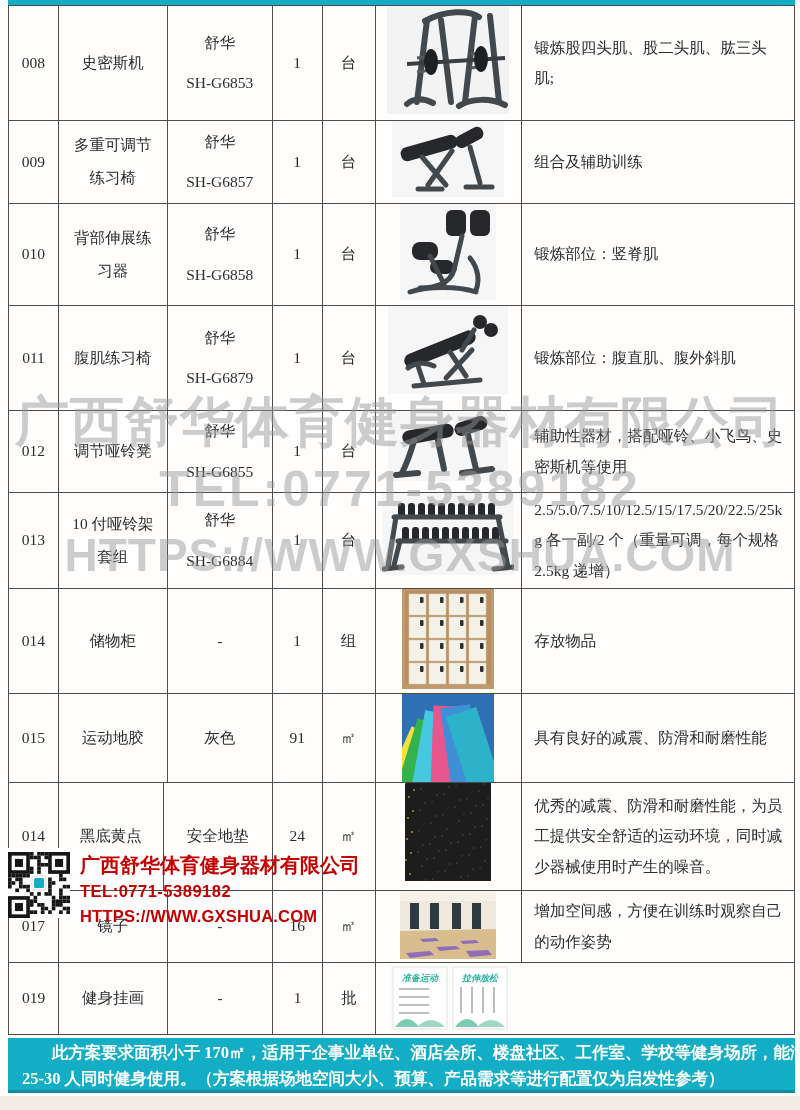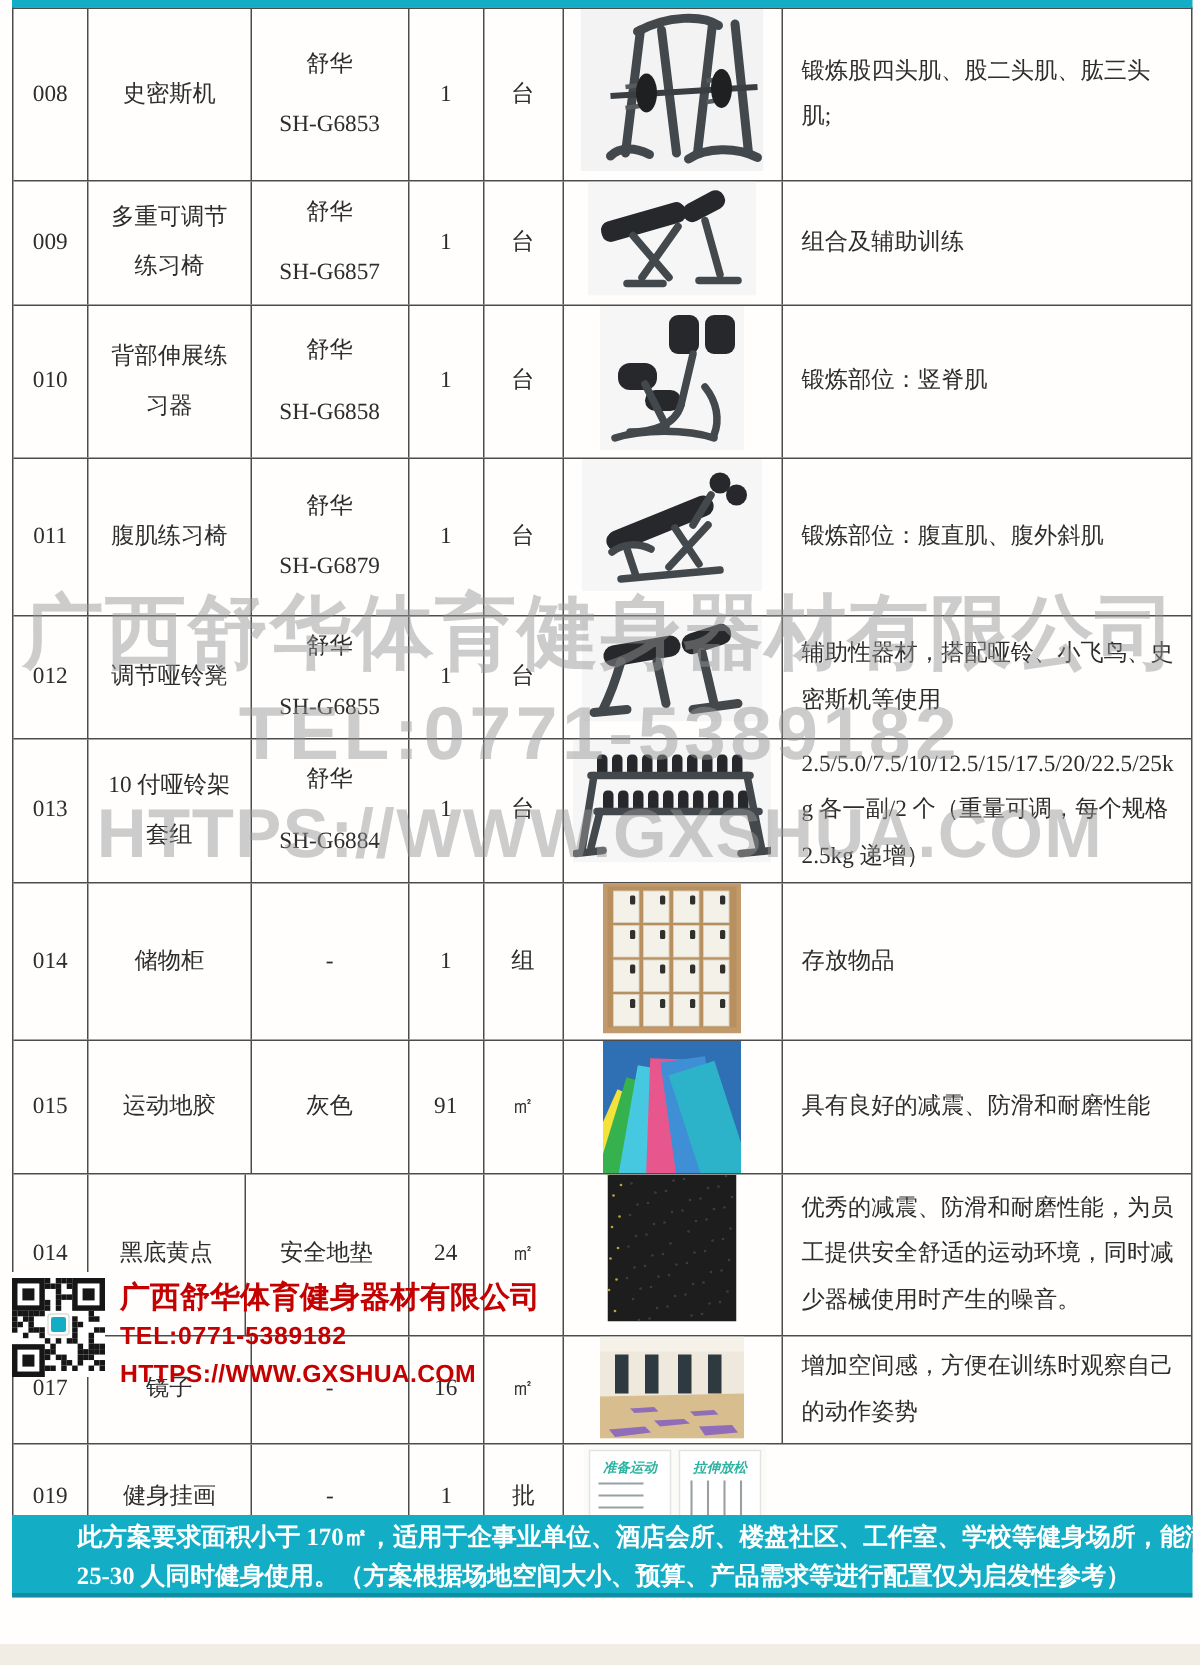--- a/index.html
+++ b/index.html
@@ -39,25 +39,24 @@
   .wm-tel { top:460px; font-size:50px; letter-spacing:3px; }
   .wm-url { top:528px; font-size:46px; letter-spacing:1px; }
   .qr-block { position:absolute; left:8px; top:848px; z-index:3; display:flex; align-items:flex-start; }
   .qr-code { width:62px; height:70px; flex:0 0 auto; }
   .qr-text { margin-left:10px; padding-top:4px;
     font-family:"Liberation Sans","DejaVu Sans",sans-serif; font-weight:bold; }
   .qr-company { font-size:20px; line-height:1.35; white-space:nowrap; }
   .qr-tel { font-size:16.5px; line-height:1.5; letter-spacing:0.5px; }
   .qr-url { font-size:16.5px; line-height:1.5; letter-spacing:0.2px; }
   .footer-banner {
-    position:absolute; left:8px; top:1010px; width:787px; height:55px; z-index:4;
+    position:absolute; left:8px; top:1038px; width:787px; height:55px; z-index:4;
     border-bottom:3px solid rgba(0,0,0,0.18);
     color:#ffffff; font-weight:bold; font-size:16.5px; line-height:26px;
     padding:2px 12px 0 14px;
-    text-align:center;
   }
   .footer-banner .l1 { text-indent:1.8em; white-space:nowrap; }
   .footer-banner .l2 { white-space:nowrap; }
   .bottom-strip { position:absolute; left:0; top:1096px; width:800px; height:14px; background:#f1ede5; }
   .img-wrap { display:flex; align-items:flex-start; justify-content:center; width:100%; height:100%;font-style:italic; }
   svg { display:block; }
 </style>
 </head>
 <body>
 

